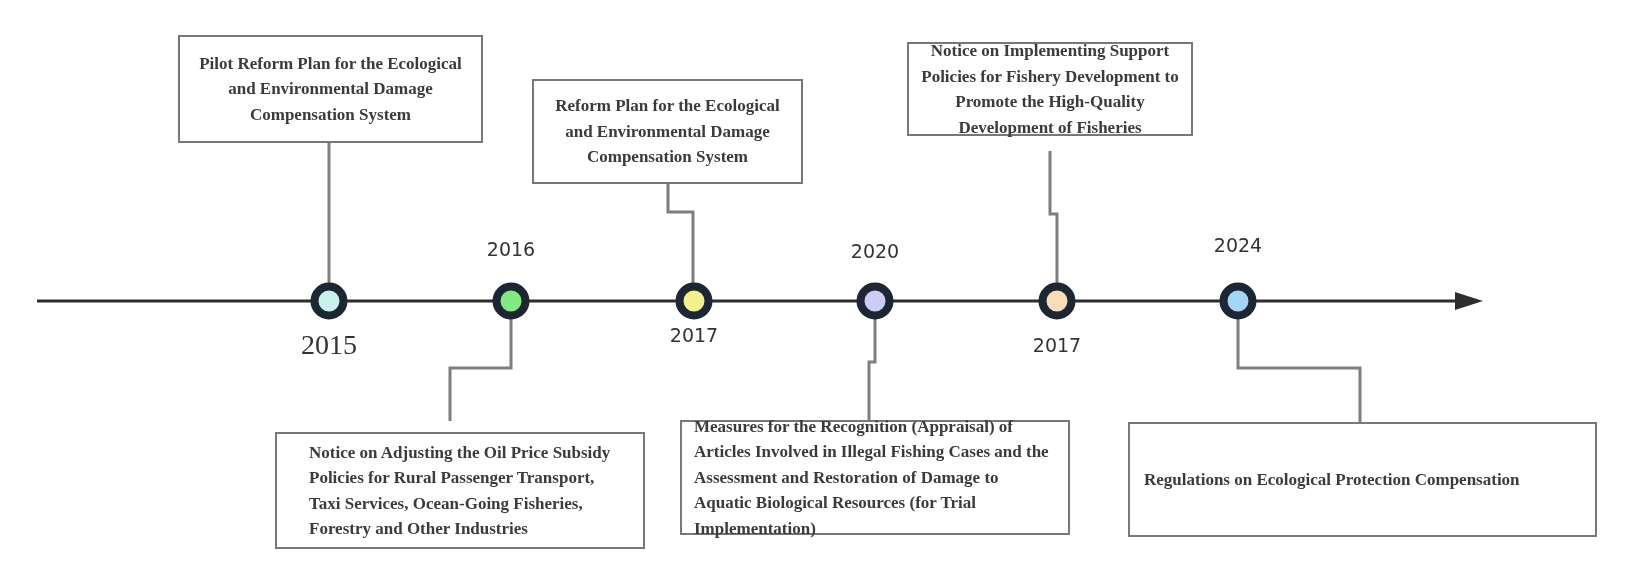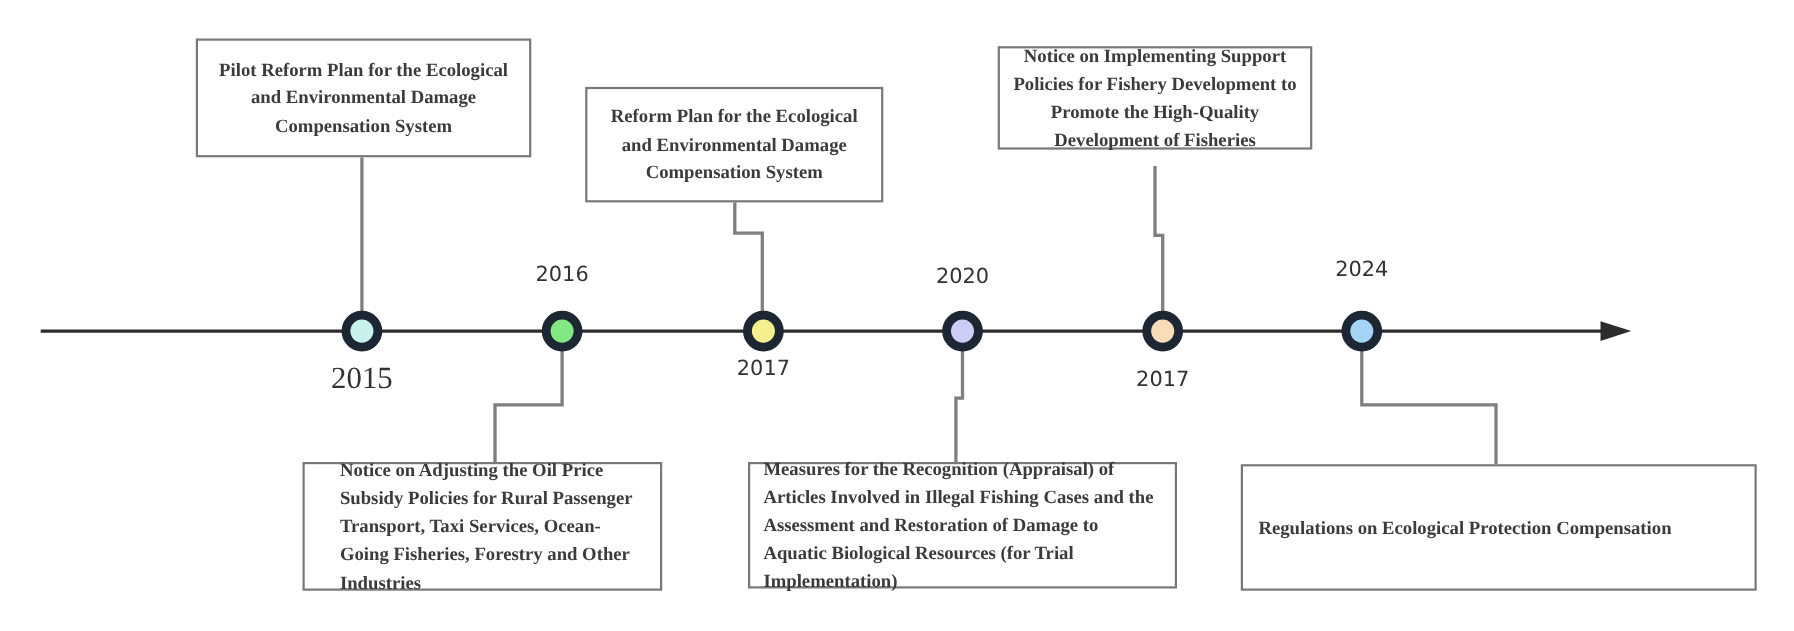--- a/index.html
+++ b/index.html
@@ -78,21 +78,21 @@
   </div>
 
   <div class="event-box centered" style="left:532px; top:35px;  width:271px; height:105px;margin-top:44px;">
     <span>Reform Plan for the Ecological and Environmental Damage Compensation System</span>
   </div>
 
   <div class="event-box centered" style="left:907px; top:42px;  width:286px; height:94px;">
     <span>Notice on Implementing Support Policies for Fishery Development to Promote the High-Quality Development of Fisheries</span>
   </div>
 
-  <div class="event-box left" style="left:275px; top:420px; width:327px; height:117px;padding-left:32px;">
+  <div class="event-box left" style="left:275px; top:432px; width:370px; height:117px;padding-left:32px;">
     <span>Notice on Adjusting the Oil Price Subsidy Policies for Rural Passenger Transport, Taxi Services, Ocean-Going Fisheries, Forestry and Other Industries</span>
   </div>
 
   <div class="event-box left" style="left:680px; top:420px; width:390px; height:115px;padding-left:12px;">
     <span>Measures for the Recognition (Appraisal) of Articles Involved in Illegal Fishing Cases and the Assessment and Restoration of Damage to Aquatic Biological Resources (for Trial Implementation)</span>
   </div>
 
   <div class="event-box left" style="left:1128px; top:422px; width:469px; height:115px;">
     <span>Regulations on Ecological Protection Compensation</span>
   </div>

